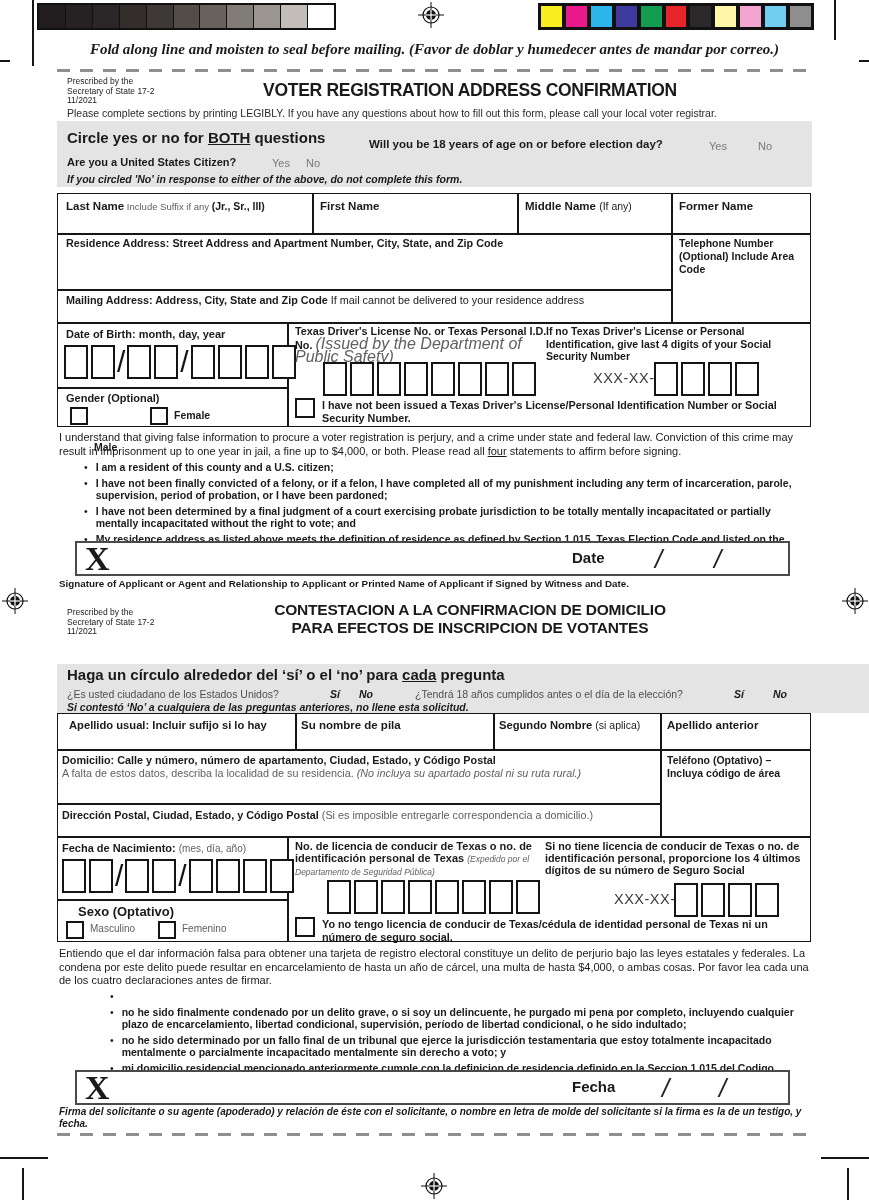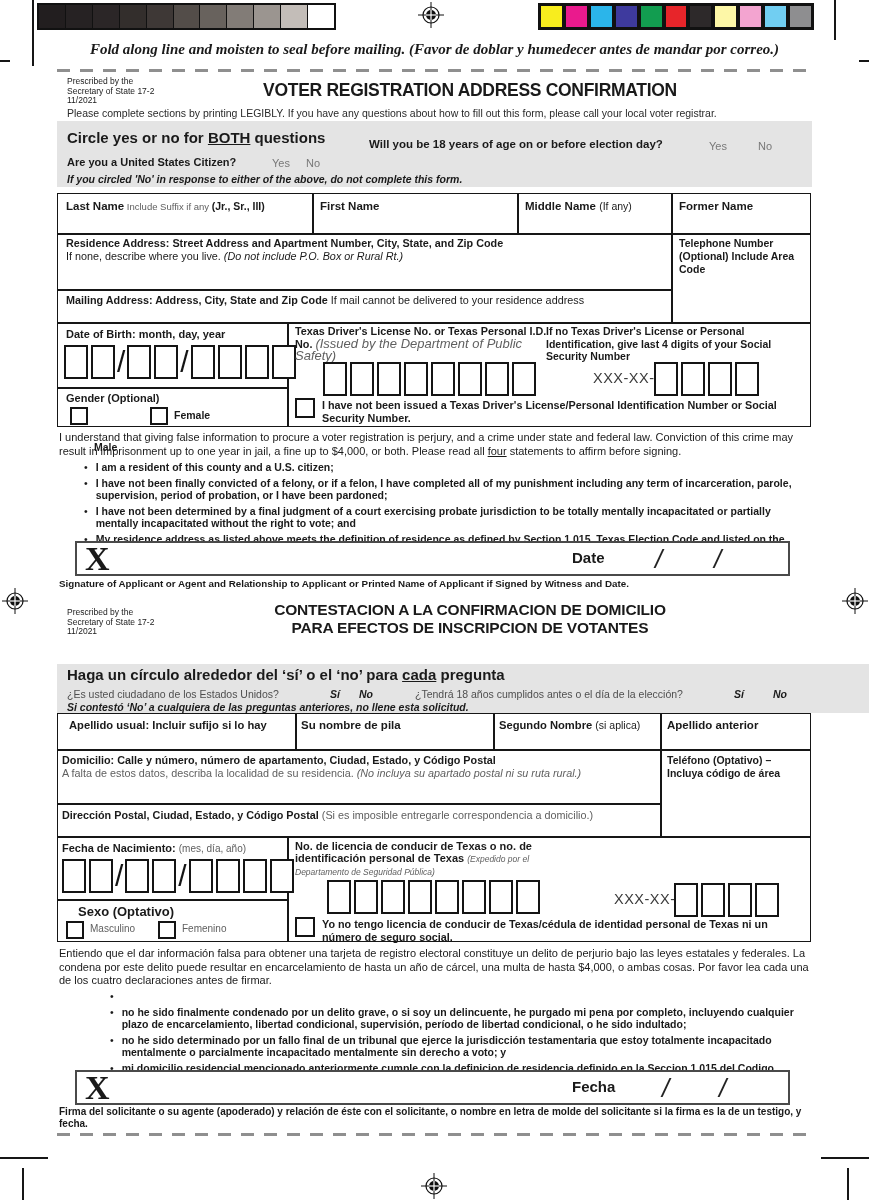--- a/index.html
+++ b/index.html
@@ -111,21 +111,20 @@
     <div class="vline" style="left:229px;top:128px;height:104px;"></div>
     <div class="hline" style="left:0;top:193px;width:229px;"></div>
 
     <div class="abs" style="left:8px;top:6px;font-size:11.5px;"><span class="b">Last Name</span><span class="gray" style="font-size:9.5px;"> Include Suffix if any </span><span class="b" style="font-size:10.5px;">(Jr., Sr., III)</span></div>
     <div class="abs b" style="left:262px;top:6px;font-size:11.5px;">First Name</div>
     <div class="abs" style="left:467px;top:6px;font-size:11.5px;"><span class="b">Middle Name </span><span style="font-size:10.5px;">(If any)</span></div>
     <div class="abs b" style="left:621px;top:6px;font-size:11.5px;">Former Name</div>
 
     <div class="abs" style="left:8px;top:43px;width:595px;font-size:10.8px;line-height:13px;">
       <div class="b">Residence Address: Street Address and Apartment Number, City, State, and Zip Code</div>
-      <div><span>If none, describe where you live. </span><span class="i">(Do not include P.O. Box or Rural Rt.)</span></div>
     </div>
     <div class="abs b" style="left:621px;top:43px;width:120px;font-size:10.5px;line-height:13px;">Telephone Number (Optional) Include Area Code</div>
 
     <div class="abs" style="left:8px;top:100px;width:595px;font-size:10.8px;"><span class="b">Mailing Address: Address, City, State and Zip Code</span><span> If mail cannot be delivered to your residence address</span></div>
 
     <div class="abs b" style="left:8px;top:134px;font-size:11px;">Date of Birth:  month, day, year</div>
     <div class="digitrow" style="left:6px;top:151px;">
       <span class="dgroup">
           <span class="digit"></span>
           <span class="digit"></span>
@@ -142,21 +141,21 @@
           <span class="digit"></span>
           <span class="digit"></span>
         </span>
     </div>
     <div class="abs b" style="left:8px;top:198px;font-size:11px;">Gender (Optional)</div>
     <span class="cb" style="left:12px;top:213px;"></span>
     <div class="abs b" style="left:36px;top:215px;font-size:10.5px;margin-top:32px;">Male</div>
     <span class="cb" style="left:92px;top:213px;"></span>
     <div class="abs b" style="left:116px;top:215px;font-size:10.5px;">Female</div>
 
-    <div class="abs" style="left:237px;top:131px;width:252px;font-size:10.8px;line-height:12.5px;"><span class="b">Texas Driver's License No. or Texas Personal I.D. No. </span><span class="i gray" style="font-size:13px;">(Issued by the Department of Public Safety)</span></div>
+    <div class="abs" style="left:237px;top:131px;width:252px;font-size:10.8px;line-height:12.5px;"><span class="b">Texas Driver's License No. or Texas Personal I.D. No. </span><span class="i gray" style="font-size:16px;">(Issued by the Department of Public Safety)</span></div>
     <div class="digitrow" style="left:265px;top:168px;">
       <span class="dgroup">
           <span class="digit"></span>
           <span class="digit"></span>
           <span class="digit"></span>
           <span class="digit"></span>
           <span class="digit"></span>
           <span class="digit"></span>
           <span class="digit"></span>
           <span class="digit"></span>
@@ -306,20 +305,21 @@
           <span class="digit"></span>
           <span class="digit"></span>
           <span class="digit"></span>
           <span class="digit"></span>
           <span class="digit"></span>
         </span>
     </div>
     <span class="cb" style="left:237px;top:203px;width:16px;height:16px;"></span>
     <div class="abs b" style="left:264px;top:204px;width:480px;font-size:10.8px;line-height:12.5px;">Yo no tengo licencia de conducir de Texas/cédula de identidad personal de Texas ni un número de seguro social.</div>
 
+    <div class="abs b" style="left:487px;top:126px;width:266px;font-size:10.8px;line-height:12px;">Si no tiene licencia de conducir de Texas o no. de identificación personal, proporcione los 4 últimos dígitos de su número de Seguro Social</div>
     <div class="abs" style="left:556px;top:177px;font-size:14.5px;color:#3c3c3c;letter-spacing:0.5px;">XXX-XX-</div>
     <div class="digitrow" style="left:616px;top:169px;">
       <span class="dgroup">
           <span class="digit"></span>
           <span class="digit"></span>
           <span class="digit"></span>
           <span class="digit"></span>
         </span>
     </div>
   </div>
@@ -343,21 +343,21 @@
         <span class="b">mi domicilio residencial mencionado anteriormente cumple con la definicion de residencia definido en la Seccion 1.015 del Codigo Electoral de Texas y esta listado en el Aviso para confirmar la direccion de Registro Electoral.</span>
       </div>
   </div>
 
   <div class="sigbox" style="left:75px;top:1070px;width:711px;height:31px;">
     <div class="abs xmark" style="left:8px;top:1px;">X</div>
     <div class="abs b" style="left:495px;top:6px;font-size:15px;">Fecha</div>
     <div class="abs dslash" style="left:585px;top:2px;">/</div>
     <div class="abs dslash" style="left:642px;top:2px;">/</div>
   </div>
-  <div class="abs b" style="left:59px;top:1106px;width:748px;font-size:10px;line-height:12px;">Firma del solicitante o su agente (apoderado) y relación de éste con el solicitante, o nombre en letra de molde del solicitante si la firma es la de un testigo, y fecha.</div>
+  <div class="abs b" style="left:59px;top:1106px;width:748px;font-size:10px;line-height:12px;font-style:italic;">Firma del solicitante o su agente (apoderado) y relación de éste con el solicitante, o nombre en letra de molde del solicitante si la firma es la de un testigo, y fecha.</div>
 
   <div class="dashed" style="left:57px;top:1133px;width:755px;"></div>
 
   <div class="abs" style="left:421px;top:1173px;">
     <svg width="26" height="26" viewBox="0 0 26 26">
         <line x1="13" y1="0" x2="13" y2="26" stroke="#111" stroke-width="1"></line>
         <line x1="0" y1="13" x2="26" y2="13" stroke="#111" stroke-width="1"></line>
         <circle cx="13" cy="13" r="8" fill="none" stroke="#111" stroke-width="1.2"></circle>
         <circle cx="13" cy="13" r="5" fill="#111"></circle>
         <line x1="13" y1="8" x2="13" y2="18" stroke="#fff" stroke-width="1.2"></line>

